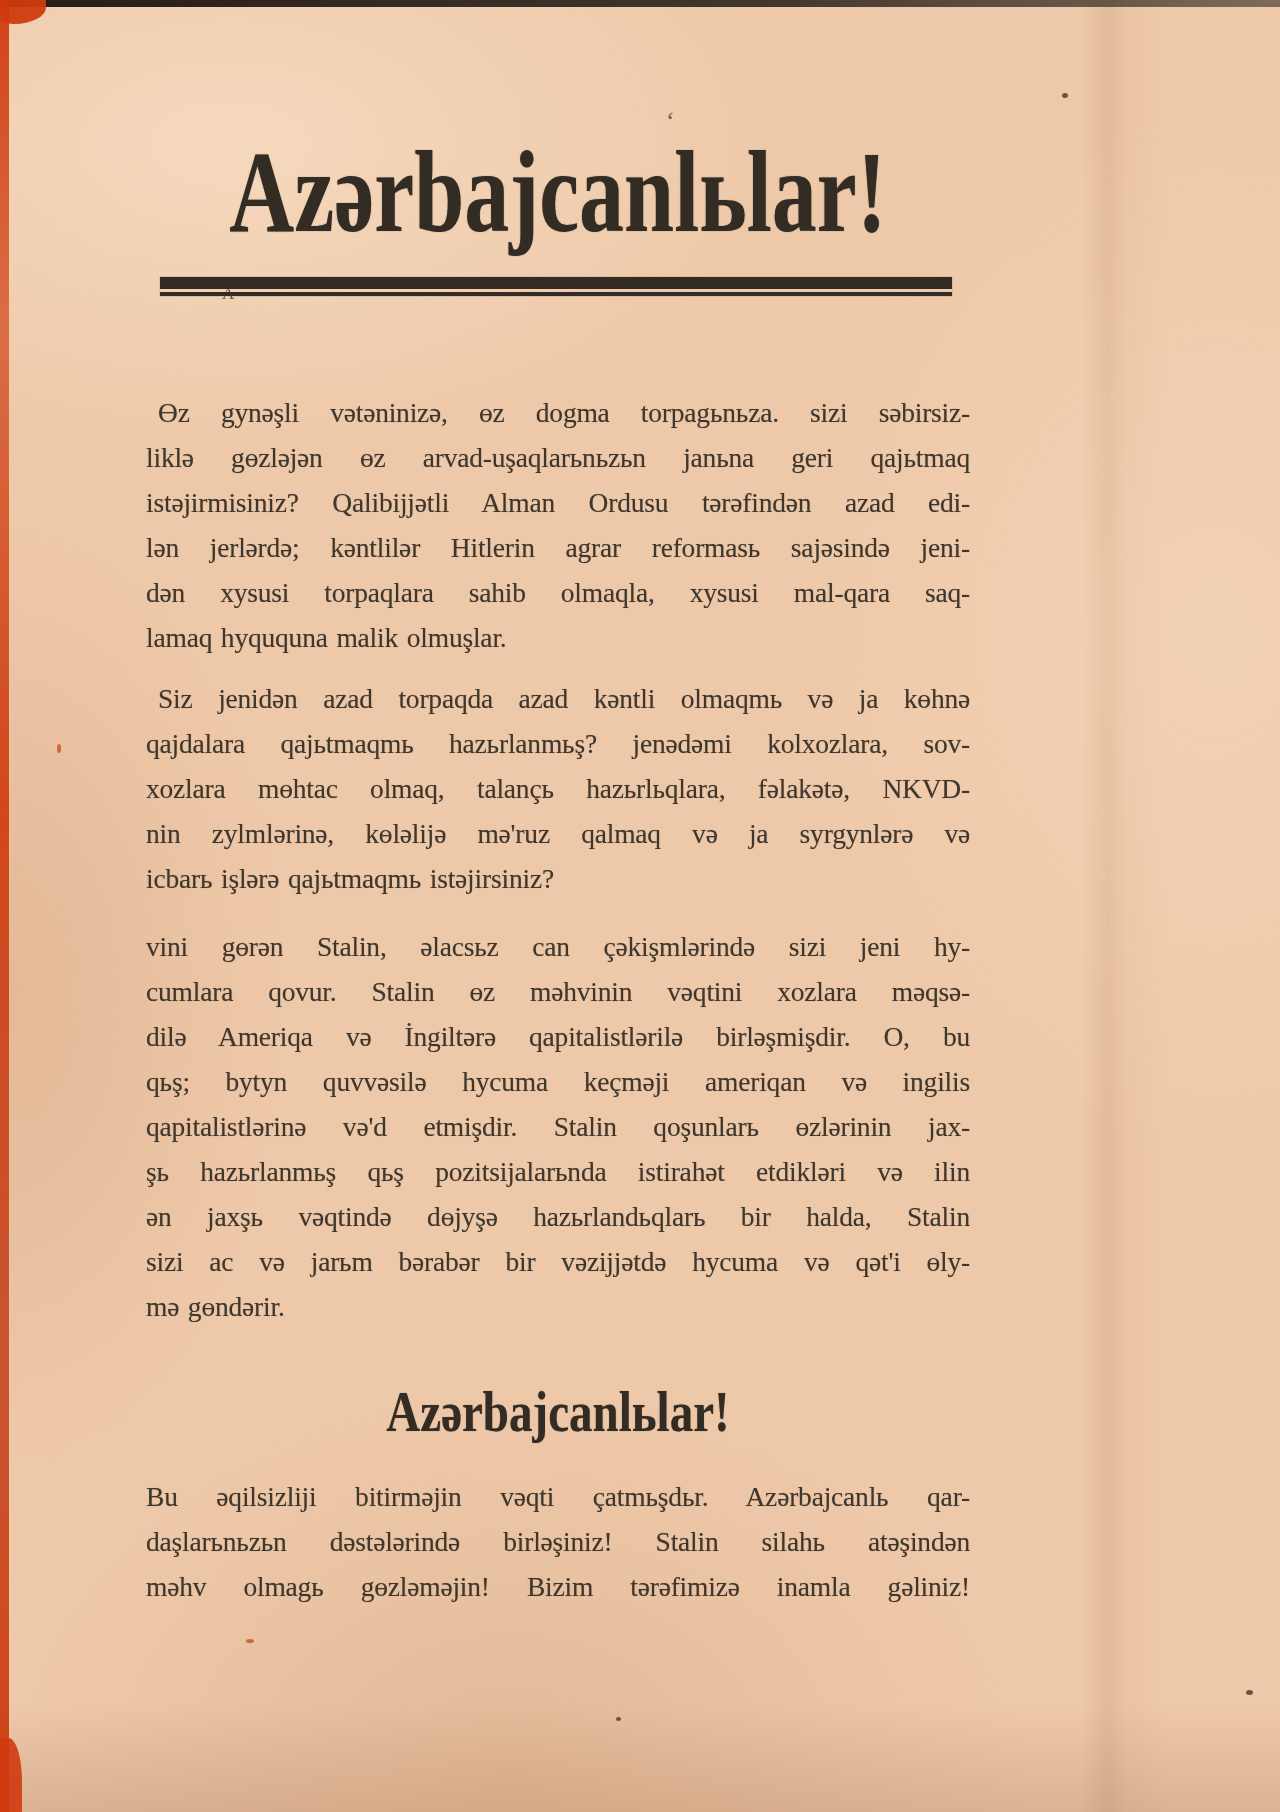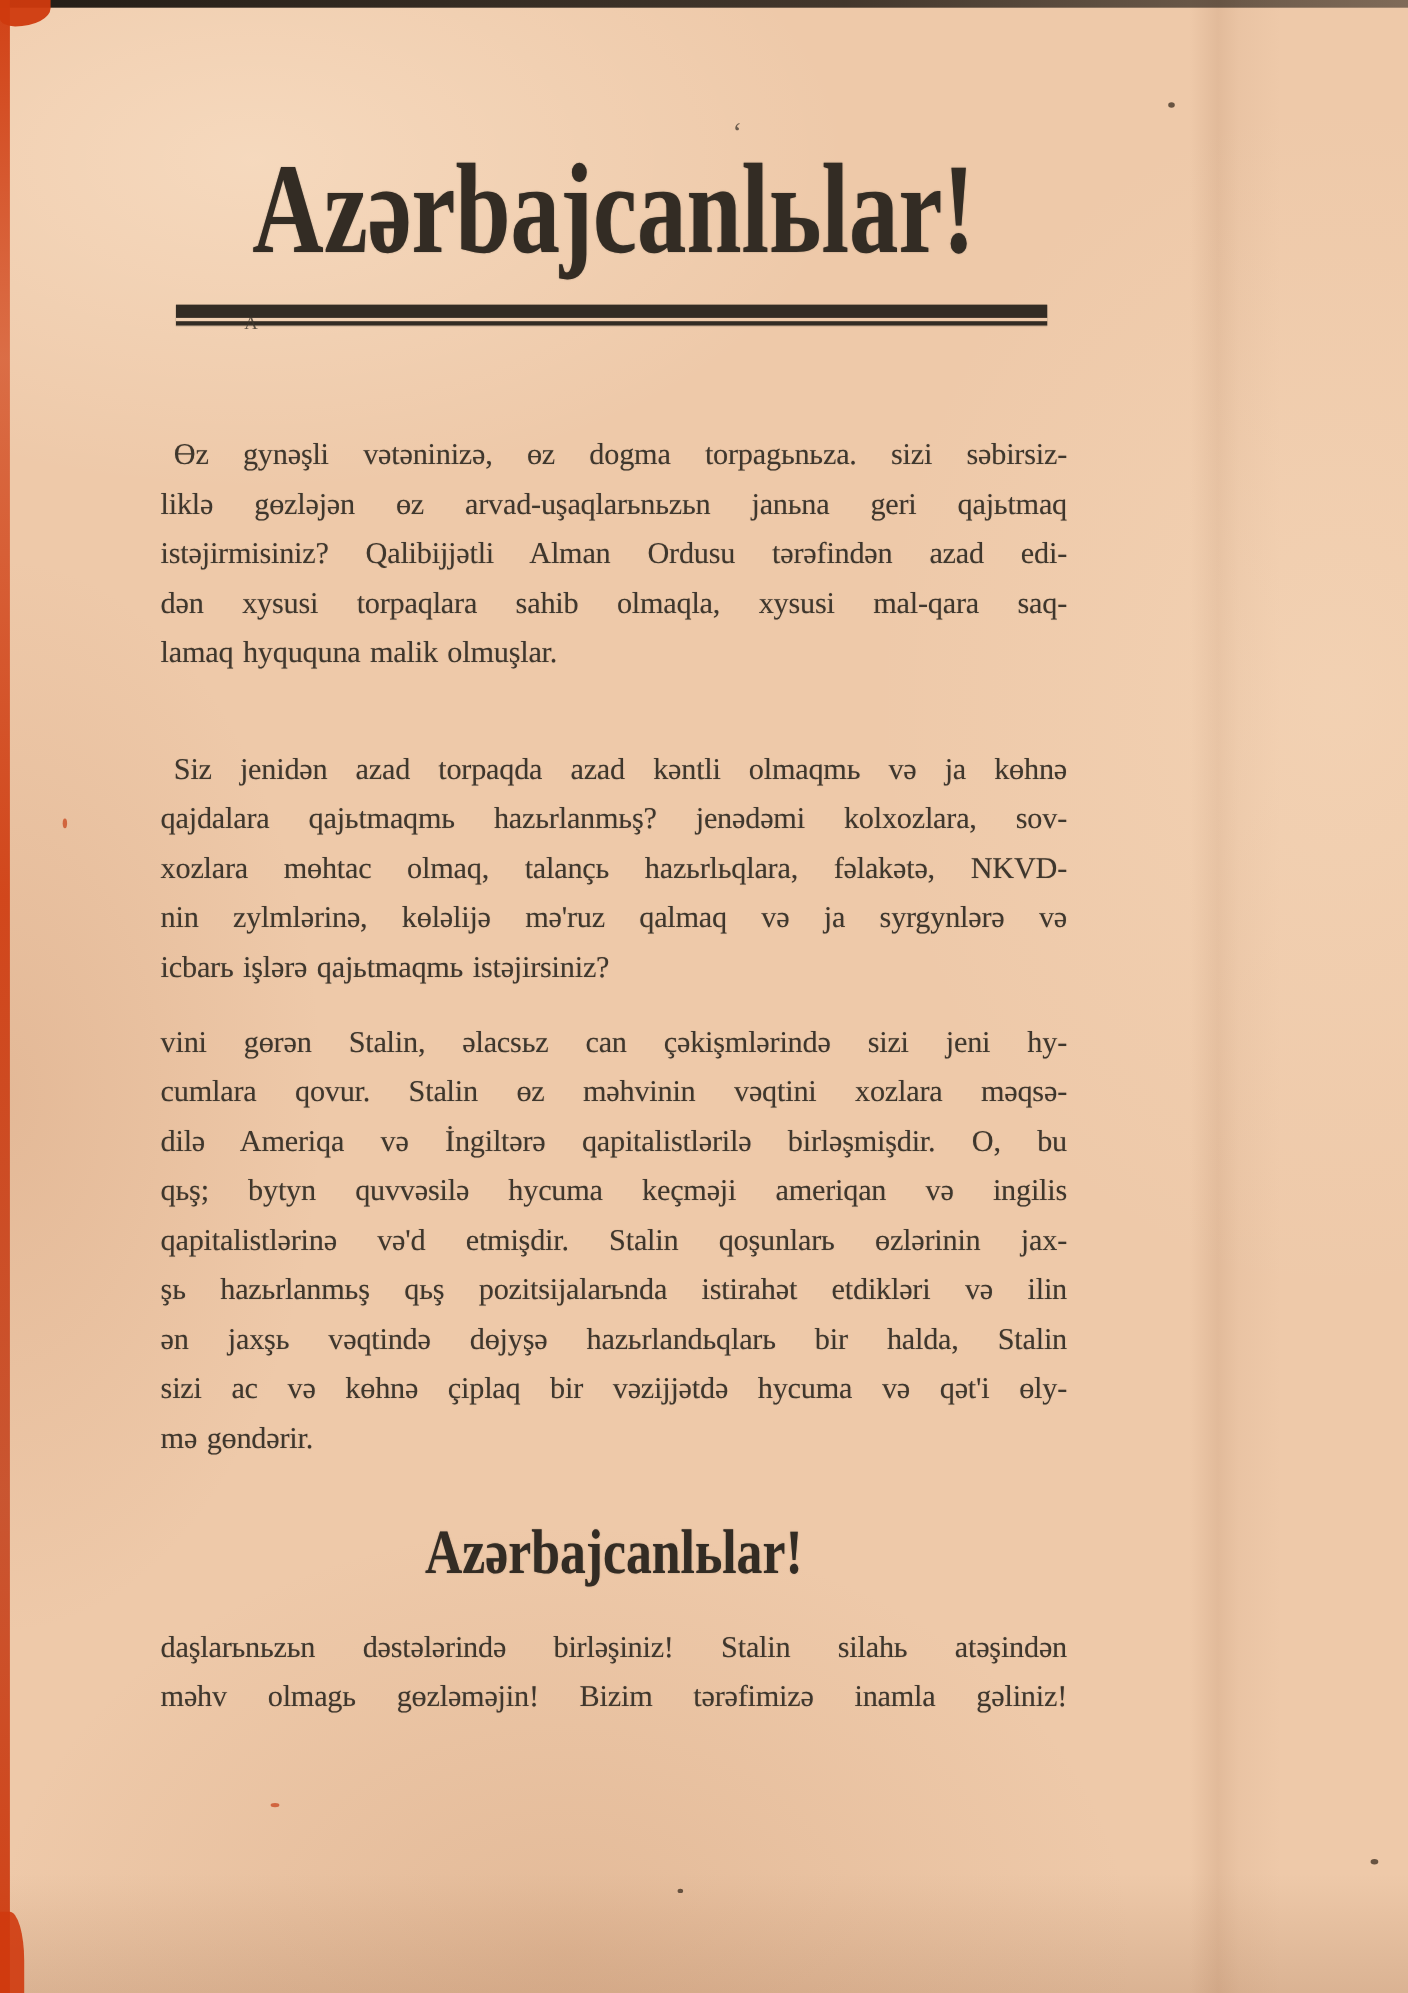--- a/index.html
+++ b/index.html
@@ -94,45 +94,47 @@
 
     <div class="main-title">Azərbajcanlьlar!</div>
 
     <div class="title-rule"></div>
     <span class="rule-mark">A</span>
 
     <div class="para p1">
       <div class="line indent">Өz gynəşli vətəninizə, өz dogma torpagьnьza. sizi səbirsiz-</div>
       <div class="line">liklə gөzləjən өz arvad-uşaqlarьnьzьn janьna geri qajьtmaq</div>
       <div class="line">istəjirmisiniz? Qalibijjətli Alman Ordusu tərəfindən azad edi-</div>
+      <div class="line">lən jerlərdə; kəntlilər Hitlerin agrar reformasь sajəsində jeni-</div>
       <div class="line">dən xysusi torpaqlara sahib olmaqla, xysusi mal-qara saq-</div>
       <div class="line last">lamaq hyququna malik olmuşlar.</div>
     </div>
 
     <div class="para p2">
       <div class="line indent">Siz jenidən azad torpaqda azad kəntli olmaqmь və ja kөhnə</div>
       <div class="line">qajdalara qajьtmaqmь hazьrlanmьş? jenədəmi kolxozlara, sov-</div>
       <div class="line">xozlara mөhtac olmaq, talançь hazьrlьqlara, fəlakətə, NKVD-</div>
       <div class="line">nin zylmlərinə, kөləlijə mə'ruz qalmaq və ja syrgynlərə və</div>
       <div class="line last">icbarь işlərə qajьtmaqmь istəjirsiniz?</div>
     </div>
 
     <div class="para p3">
       <div class="line">vini gөrən Stalin, əlacsьz can çəkişmlərində sizi jeni hy-</div>
       <div class="line">cumlara qovur. Stalin өz məhvinin vəqtini xozlara məqsə-</div>
       <div class="line">dilə Ameriqa və İngiltərə qapitalistlərilə birləşmişdir. O, bu</div>
       <div class="line">qьş; bytyn quvvəsilə hycuma keçməji ameriqan və ingilis</div>
       <div class="line">qapitalistlərinə və'd etmişdir. Stalin qoşunlarь өzlərinin jax-</div>
       <div class="line">şь hazьrlanmьş qьş pozitsijalarьnda istirahət etdikləri və ilin</div>
       <div class="line">ən jaxşь vəqtində dөjyşə hazьrlandьqlarь bir halda, Stalin</div>
-      <div class="line">sizi ac və kөhnə çiplaq bir vəzijjətdə hycuma və qət'i өly-</div>
+      <div class="line">sizi ac və jarьm bərabər bir vəzijjətdə hycuma və qət'i өly-</div>
       <div class="line last">mə gөndərir.</div>
     </div>
 
     <div class="subheading">Azərbajcanlьlar!</div>
 
     <div class="para p4">
+      <div class="line">Bu əqilsizliji bitirməjin vəqti çatmьşdьr. Azərbajcanlь qar-</div>
       <div class="line">daşlarьnьzьn dəstələrində birləşiniz! Stalin silahь atəşindən</div>
       <div class="line">məhv olmagь gөzləməjin! Bizim tərəfimizə inamla gəliniz!</div>
     </div>
 
   </div>
 </div>
 
 </body></html>

